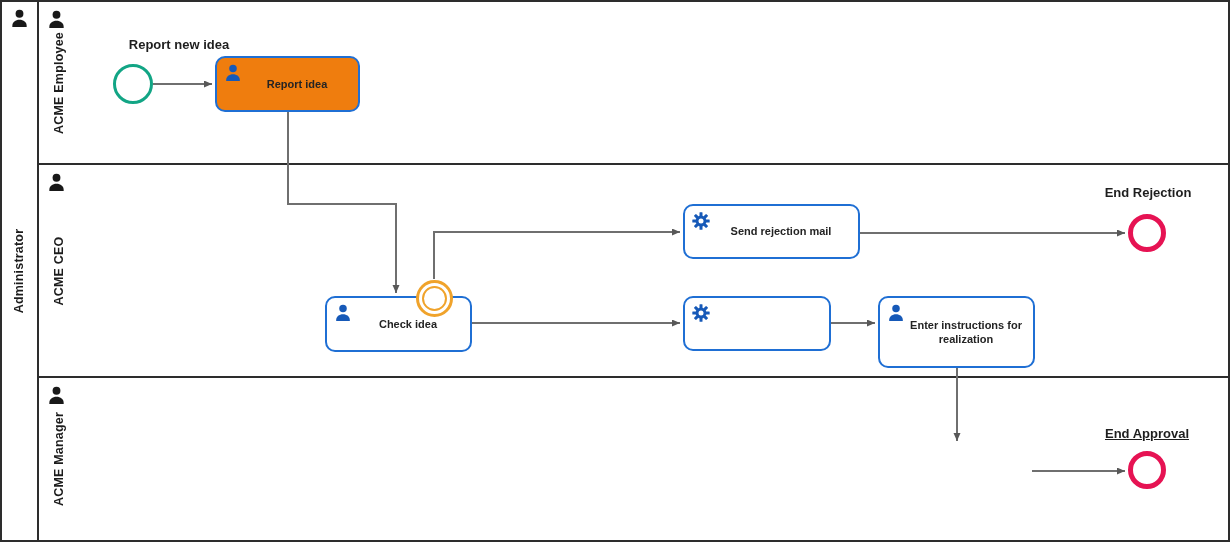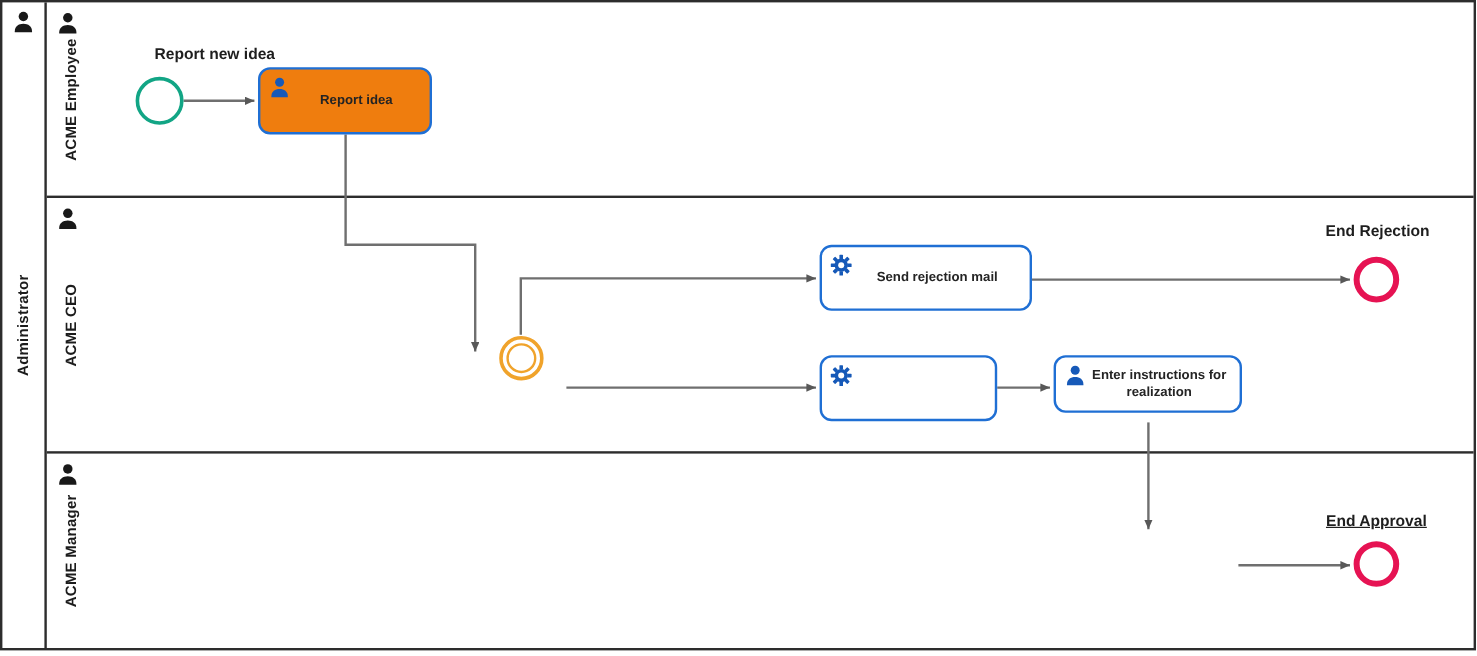--- a/index.html
+++ b/index.html
@@ -44,21 +44,21 @@
         background:var(--task-fill);border:2px solid var(--task-border);border-radius:10px;
         font-weight:bold;font-size:11px;line-height:1.3;color:#242424;
         padding:4px 8px 4px 27px;}
   .task.highlight{background:var(--highlight-fill);}
   .task-icon{position:absolute;left:6px;top:5px;width:20px;height:20px;}
   .task-icon svg{width:100%;height:100%;}
   .t-report{left:215px;top:56px;width:145px;height:56px;}
   .t-check{left:325px;top:296px;width:147px;height:56px;}
   .t-reject{left:683px;top:204px;width:177px;height:55px;}
   .t-approve{left:683px;top:296px;width:148px;height:55px;}
-  .t-enter{left:878px;top:296px;width:157px;height:48px;}
+  .t-enter{left:878px;top:296px;width:157px;height:72px;}
   .t-show{left:882px;top:444px;width:150px;height:56px;}
 
   
   .event{position:absolute;border-radius:50%;background:#fff;}
   .ev-start{left:113px;top:64px;width:40px;height:40px;border:3px solid var(--start-event);}
   .ev-end{width:38px;height:38px;border:5px solid var(--end-event);}
   .ev-end-rejection{left:1128px;top:214px;}
   .ev-end-approval{left:1128px;top:451px;}
   .ev-boundary{left:416px;top:280px;width:37px;height:37px;border:3px solid var(--boundary-event);
                display:flex;align-items:center;justify-content:center;}
@@ -146,20 +146,29 @@
   <div class="task t-report highlight">
     <span class="task-icon">
       <svg viewBox="0 0 24 24" fill="#1659b8">
           <circle cx="12" cy="6.6" r="4.5"></circle>
           <path d="M3.8 21.6v-1c0-4.5 3.6-7.1 8.2-7.1s8.2 2.6 8.2 7.1v1z"></path>
         </svg>
     </span>
     <span>Report idea</span>
   </div>
 
+  <div class="task t-check">
+    <span class="task-icon">
+      <svg viewBox="0 0 24 24" fill="#1659b8">
+          <circle cx="12" cy="6.6" r="4.5"></circle>
+          <path d="M3.8 21.6v-1c0-4.5 3.6-7.1 8.2-7.1s8.2 2.6 8.2 7.1v1z"></path>
+        </svg>
+    </span>
+    <span>Check idea</span>
+  </div>
 
   <div class="event ev-boundary">
       <div class="inner"></div>
     </div>
 
   <div class="task t-reject">
     <span class="task-icon">
       <svg viewBox="0 0 24 24">
           <g fill="#1659b8">
             <circle cx="12" cy="12" r="6.6"></circle>

